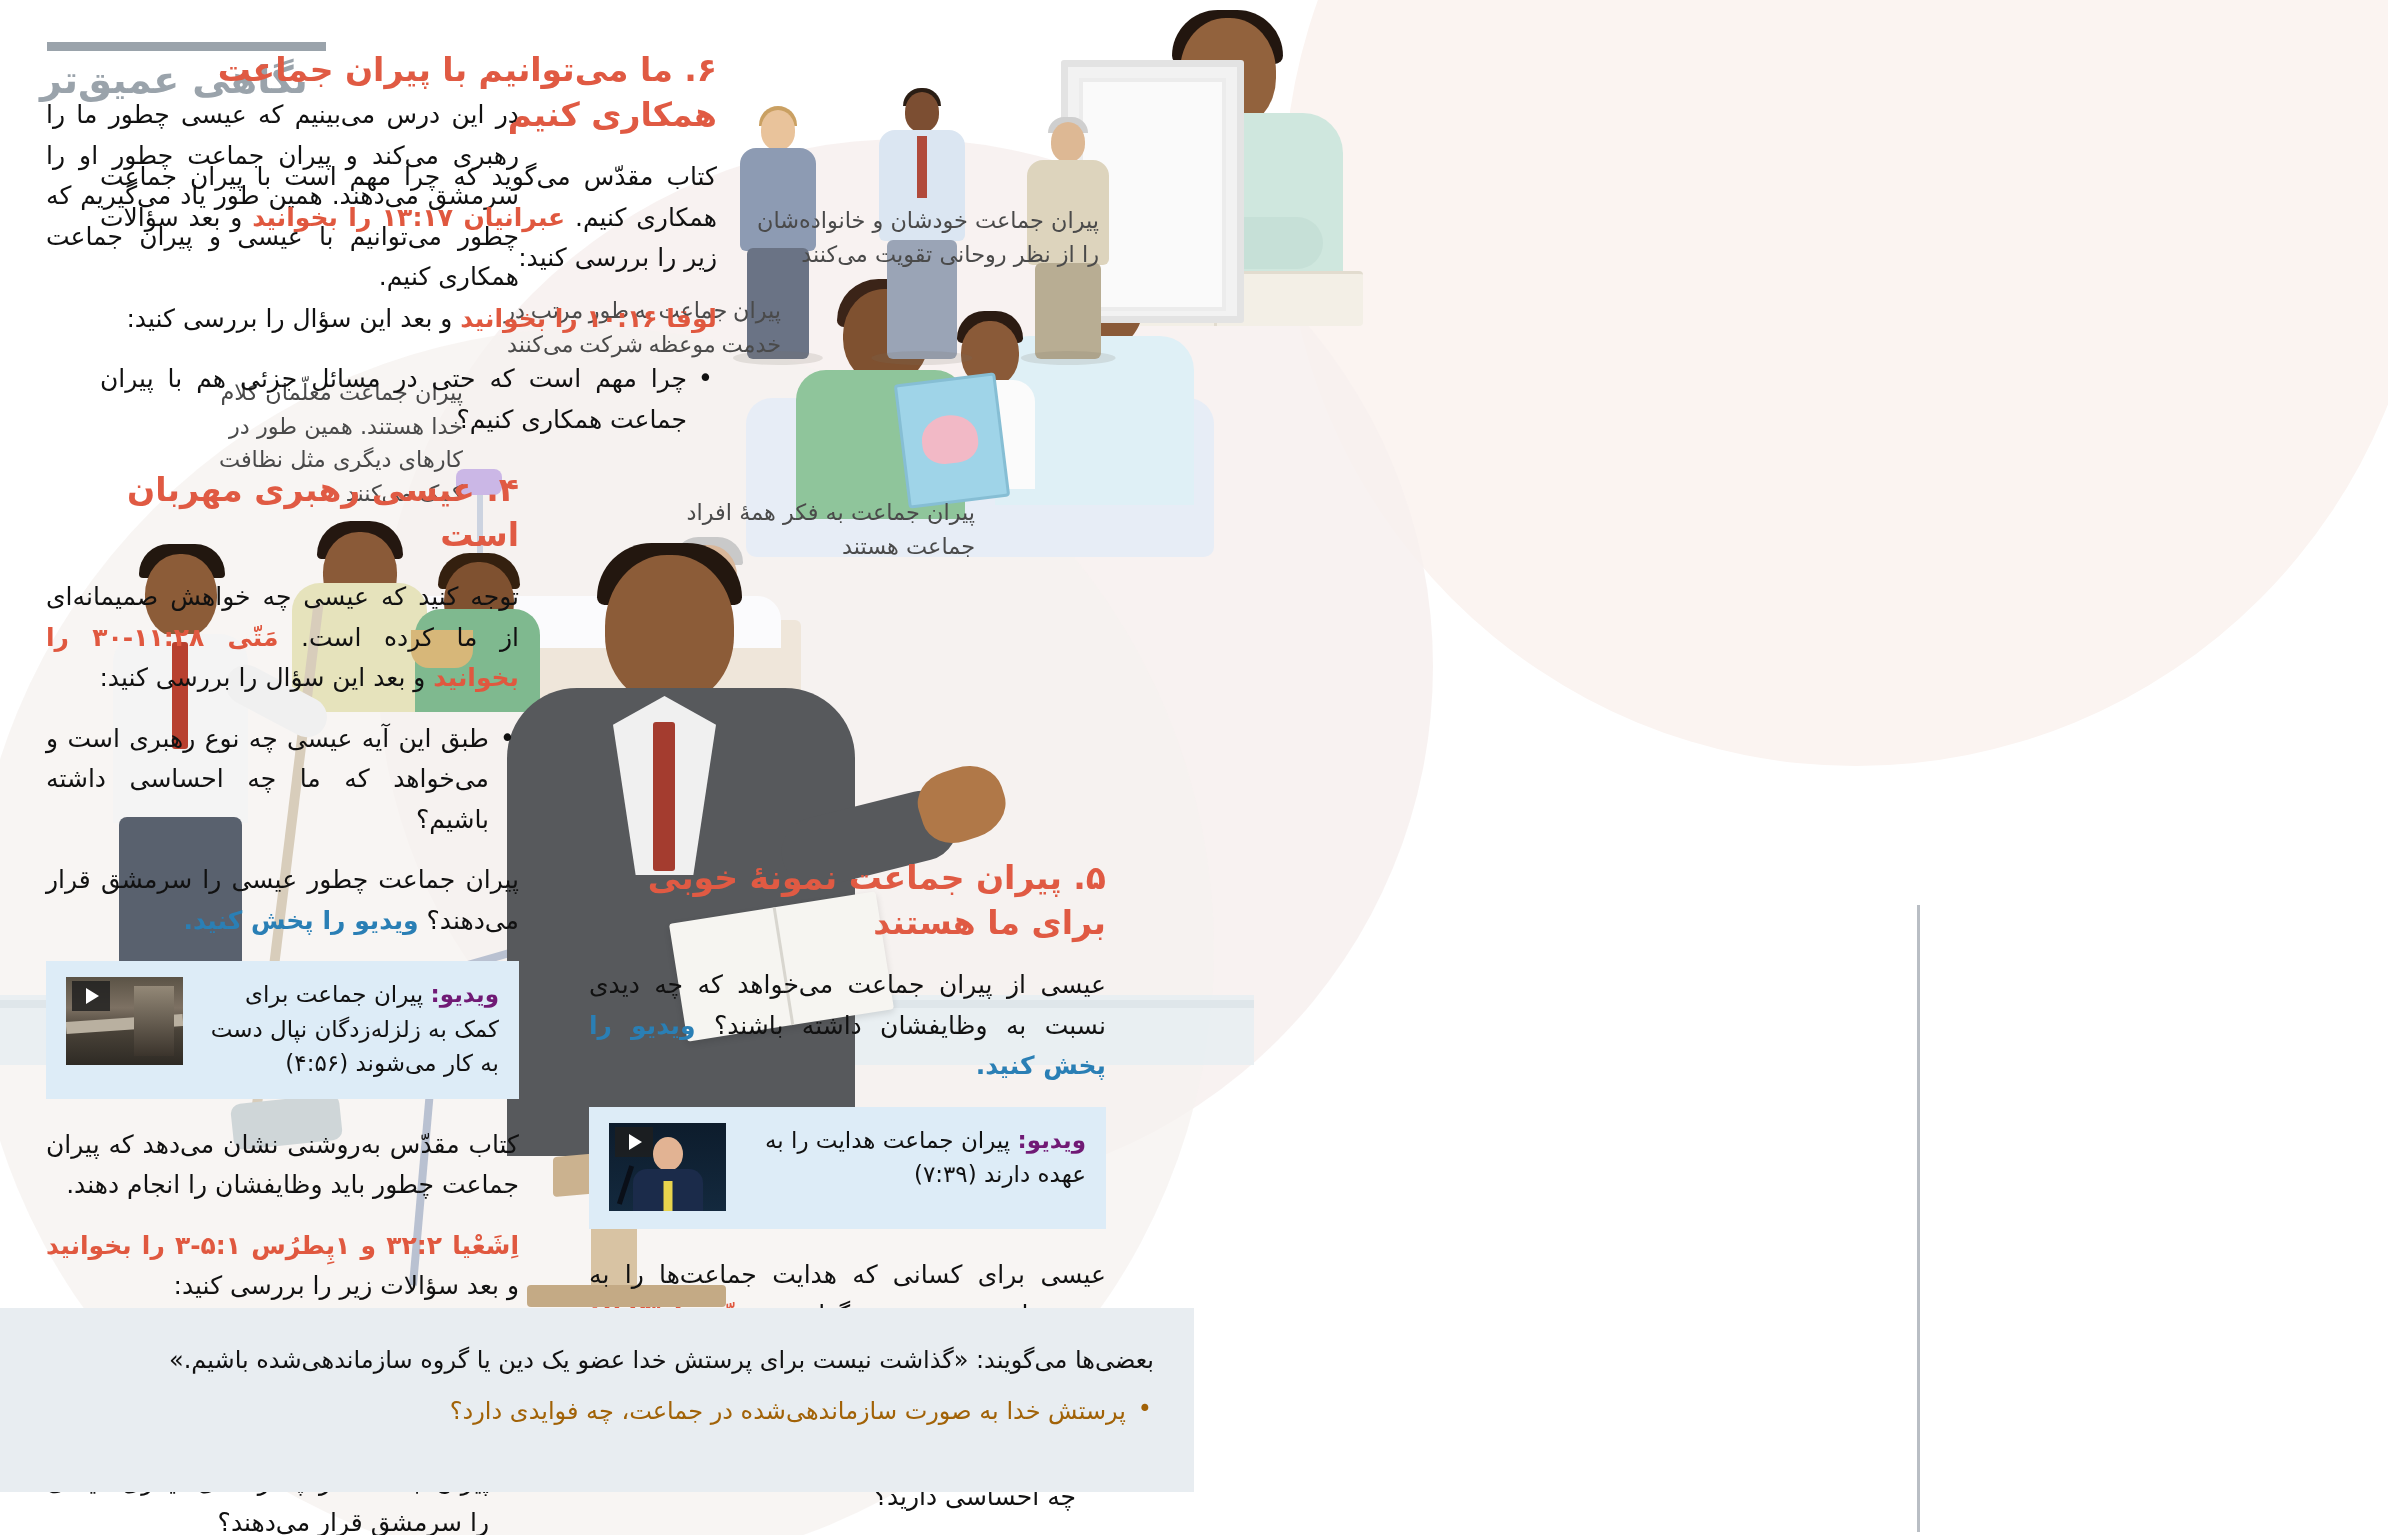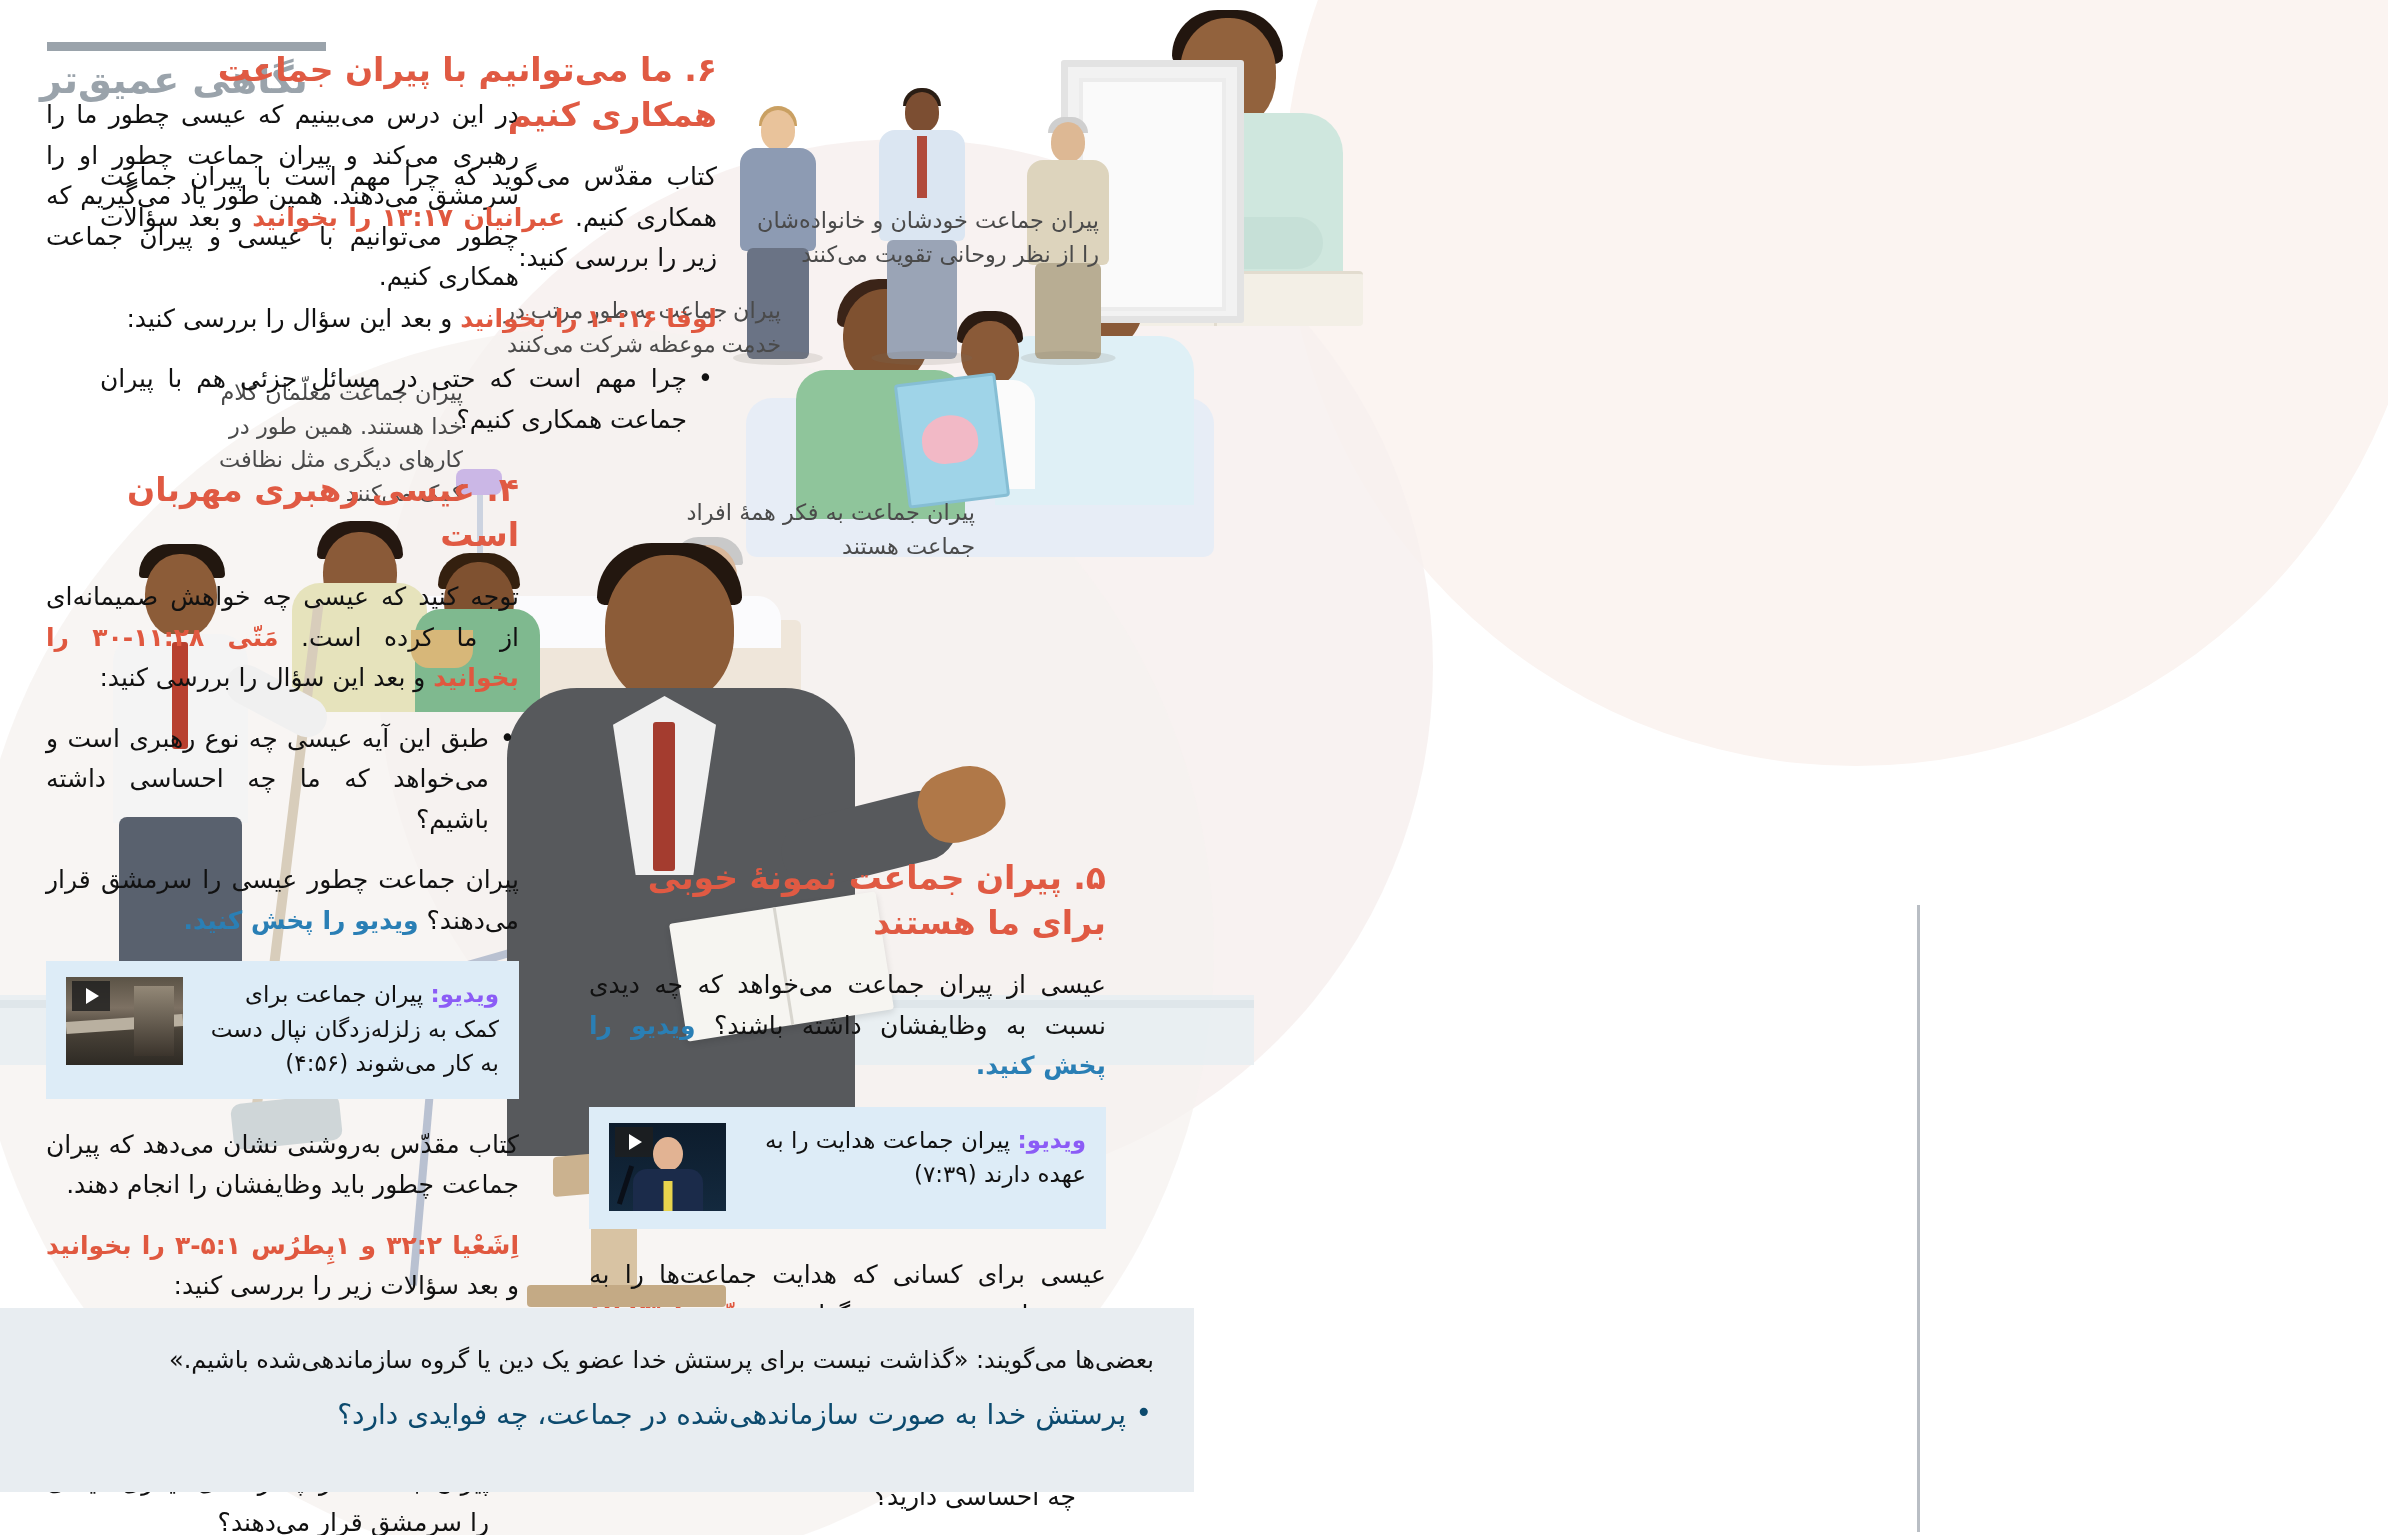--- a/index.html
+++ b/index.html
@@ -48,21 +48,21 @@
   .vthumb{position:relative;flex:0 0 auto;border:0;overflow:hidden;}
   .vthumb .play{
     position:absolute;left:6px;top:4px;width:38px;height:30px;
     background:rgba(30,30,30,.82);display:flex;align-items:center;justify-content:center;
   }
   .vthumb .play::after{
     content:"";border-style:solid;border-width:8px 0 8px 13px;
     border-color:transparent transparent transparent #fff;display:block;margin-left:2px;
   }
   .vcap{font-size:23px;line-height:1.5;color:#111;text-align:right;flex:1;}
-  .vcap .lbl{color:#8b5cf6;font-weight:bold;}
+  .vcap .lbl{color:#701a75;font-weight:bold;}
 
   
   .thumb-nepal{width:117px;height:88px;background:
      linear-gradient(180deg,#5b5346 0%,#7d7163 35%,#4a4339 60%,#2e2a24 100%);position:relative;}
   .thumb-nepal::before{content:"";position:absolute;left:0;top:46%;width:100%;height:12px;
      background:#b9b0a0;transform:rotate(-4deg);}
   .thumb-nepal::after{content:"";position:absolute;right:8%;top:10%;width:34%;height:80%;
      background:linear-gradient(180deg,#938877,#3b342c);}
   
   .thumb-spk{width:117px;height:88px;background:
@@ -78,21 +78,21 @@
 
   
   .cap{font-size:22.4px;line-height:1.5;color:#4a4a4a;text-align:right;position:absolute;}
 
   
   .saybox{position:absolute;left:0;top:1308px;width:1194px;height:184px;background:#e8edf1;}
   .saybox .inner{padding:34px 40px 0 60px;}
   .saybox .lead{font-size:24px;line-height:1.55;color:#111;text-align:right;margin:0 0 14px 0;}
   .saybox .lead b{font-weight:normal;}
   .saybox ul{list-style:none;margin:0;padding:0;}
-  .saybox li{font-size:28px;line-height:1.55;color:#0c4a6e;text-align:right;padding-right:28px;position:relative;}
+  .saybox li{font-size:24px;line-height:1.55;color:#a16207;text-align:right;padding-right:28px;position:relative;}
   .saybox li::before{content:"•";position:absolute;right:2px;top:-2px;}
 
   
   .vdivider{position:absolute;right:468px;top:905px;width:3px;height:627px;background:#b9bec4;}
 
   
   .ill{position:absolute;}
 
   
   .ill-door{left:697px;top:60px;width:557px;height:299px;}

